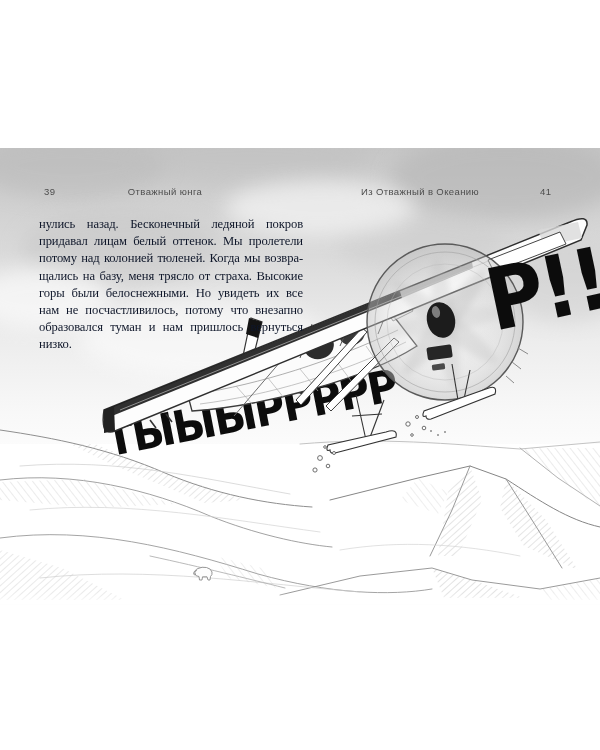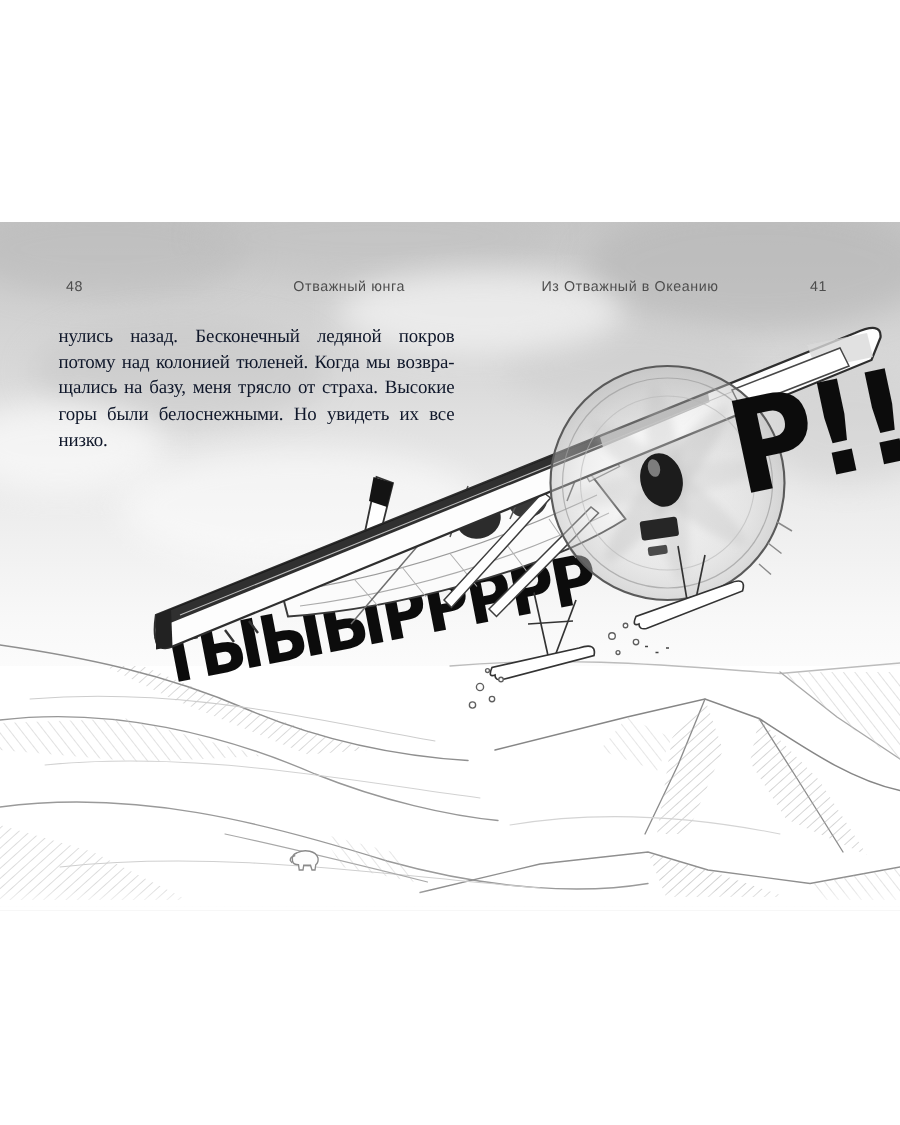--- a/index.html
+++ b/index.html
@@ -13,21 +13,21 @@
   }
   .spread svg { position:absolute; left:0; top:0; }
 
   
   .runhead {
     position:absolute; top:38px; height:14px;
     font-family:"Liberation Sans", sans-serif;
     font-size:9.5px; color:#4d4d4d; letter-spacing:.4px; z-index:6;
   }
   .rh-num-left  { left:44px; }
-  .rh-title-left{ left:60px;  width:210px; text-align:right; }
+  .rh-title-left{ left:60px;  width:210px; text-align:center; }
   .rh-title-right{ left:315px; width:210px; text-align:center; }
   .rh-num-right { left:540px; }
 
   
   .bodytext {
     position:absolute; left:39px; top:68px; width:264px; z-index:6;
     color:#0f172a; font-size:12.6px; line-height:17.2px;
     letter-spacing:-0.1px;
   }
   .bodytext .line {
@@ -231,28 +231,31 @@
         <circle cx="408" cy="276" r="2.2"></circle>
           <circle cx="417" cy="269" r="1.5"></circle>
         <circle cx="424" cy="280" r="1.8"></circle>
           <circle cx="412" cy="287" r="1.3"></circle>
         <path d="M430 283 l2 0 M437 287 l2 0 M444 284 l2 0" stroke="#444"></path>
       </g>
     </svg>
 
     <div class="sound sound-right">Р!!!</div>
 
-    <div class="runhead rh-num-left">48</div>
+    <div class="runhead rh-num-left">39</div>
     <div class="runhead rh-title-left">Отважный юнга</div>
     <div class="runhead rh-title-right">Из Отважный в Океанию</div>
     <div class="runhead rh-num-right">41</div>
 
     <div class="bodytext">
       <div class="line">нулись назад. Бесконечный ледяной покров</div>
+      <div class="line">придавал лицам белый оттенок. Мы пролетели</div>
       <div class="line">потому над колонией тюленей. Когда мы возвра-</div>
       <div class="line">щались на базу, меня трясло от страха. Высокие</div>
       <div class="line">горы были белоснежными. Но увидеть их все</div>
+      <div class="line">нам не посчастливилось, потому что внезапно</div>
+      <div class="line">образовался туман и нам пришлось вернуться</div>
       <div class="line last">низко.</div>
     </div>
 
     <div class="page-fade"></div>
   </div>
 </div>
 
 </body></html>

